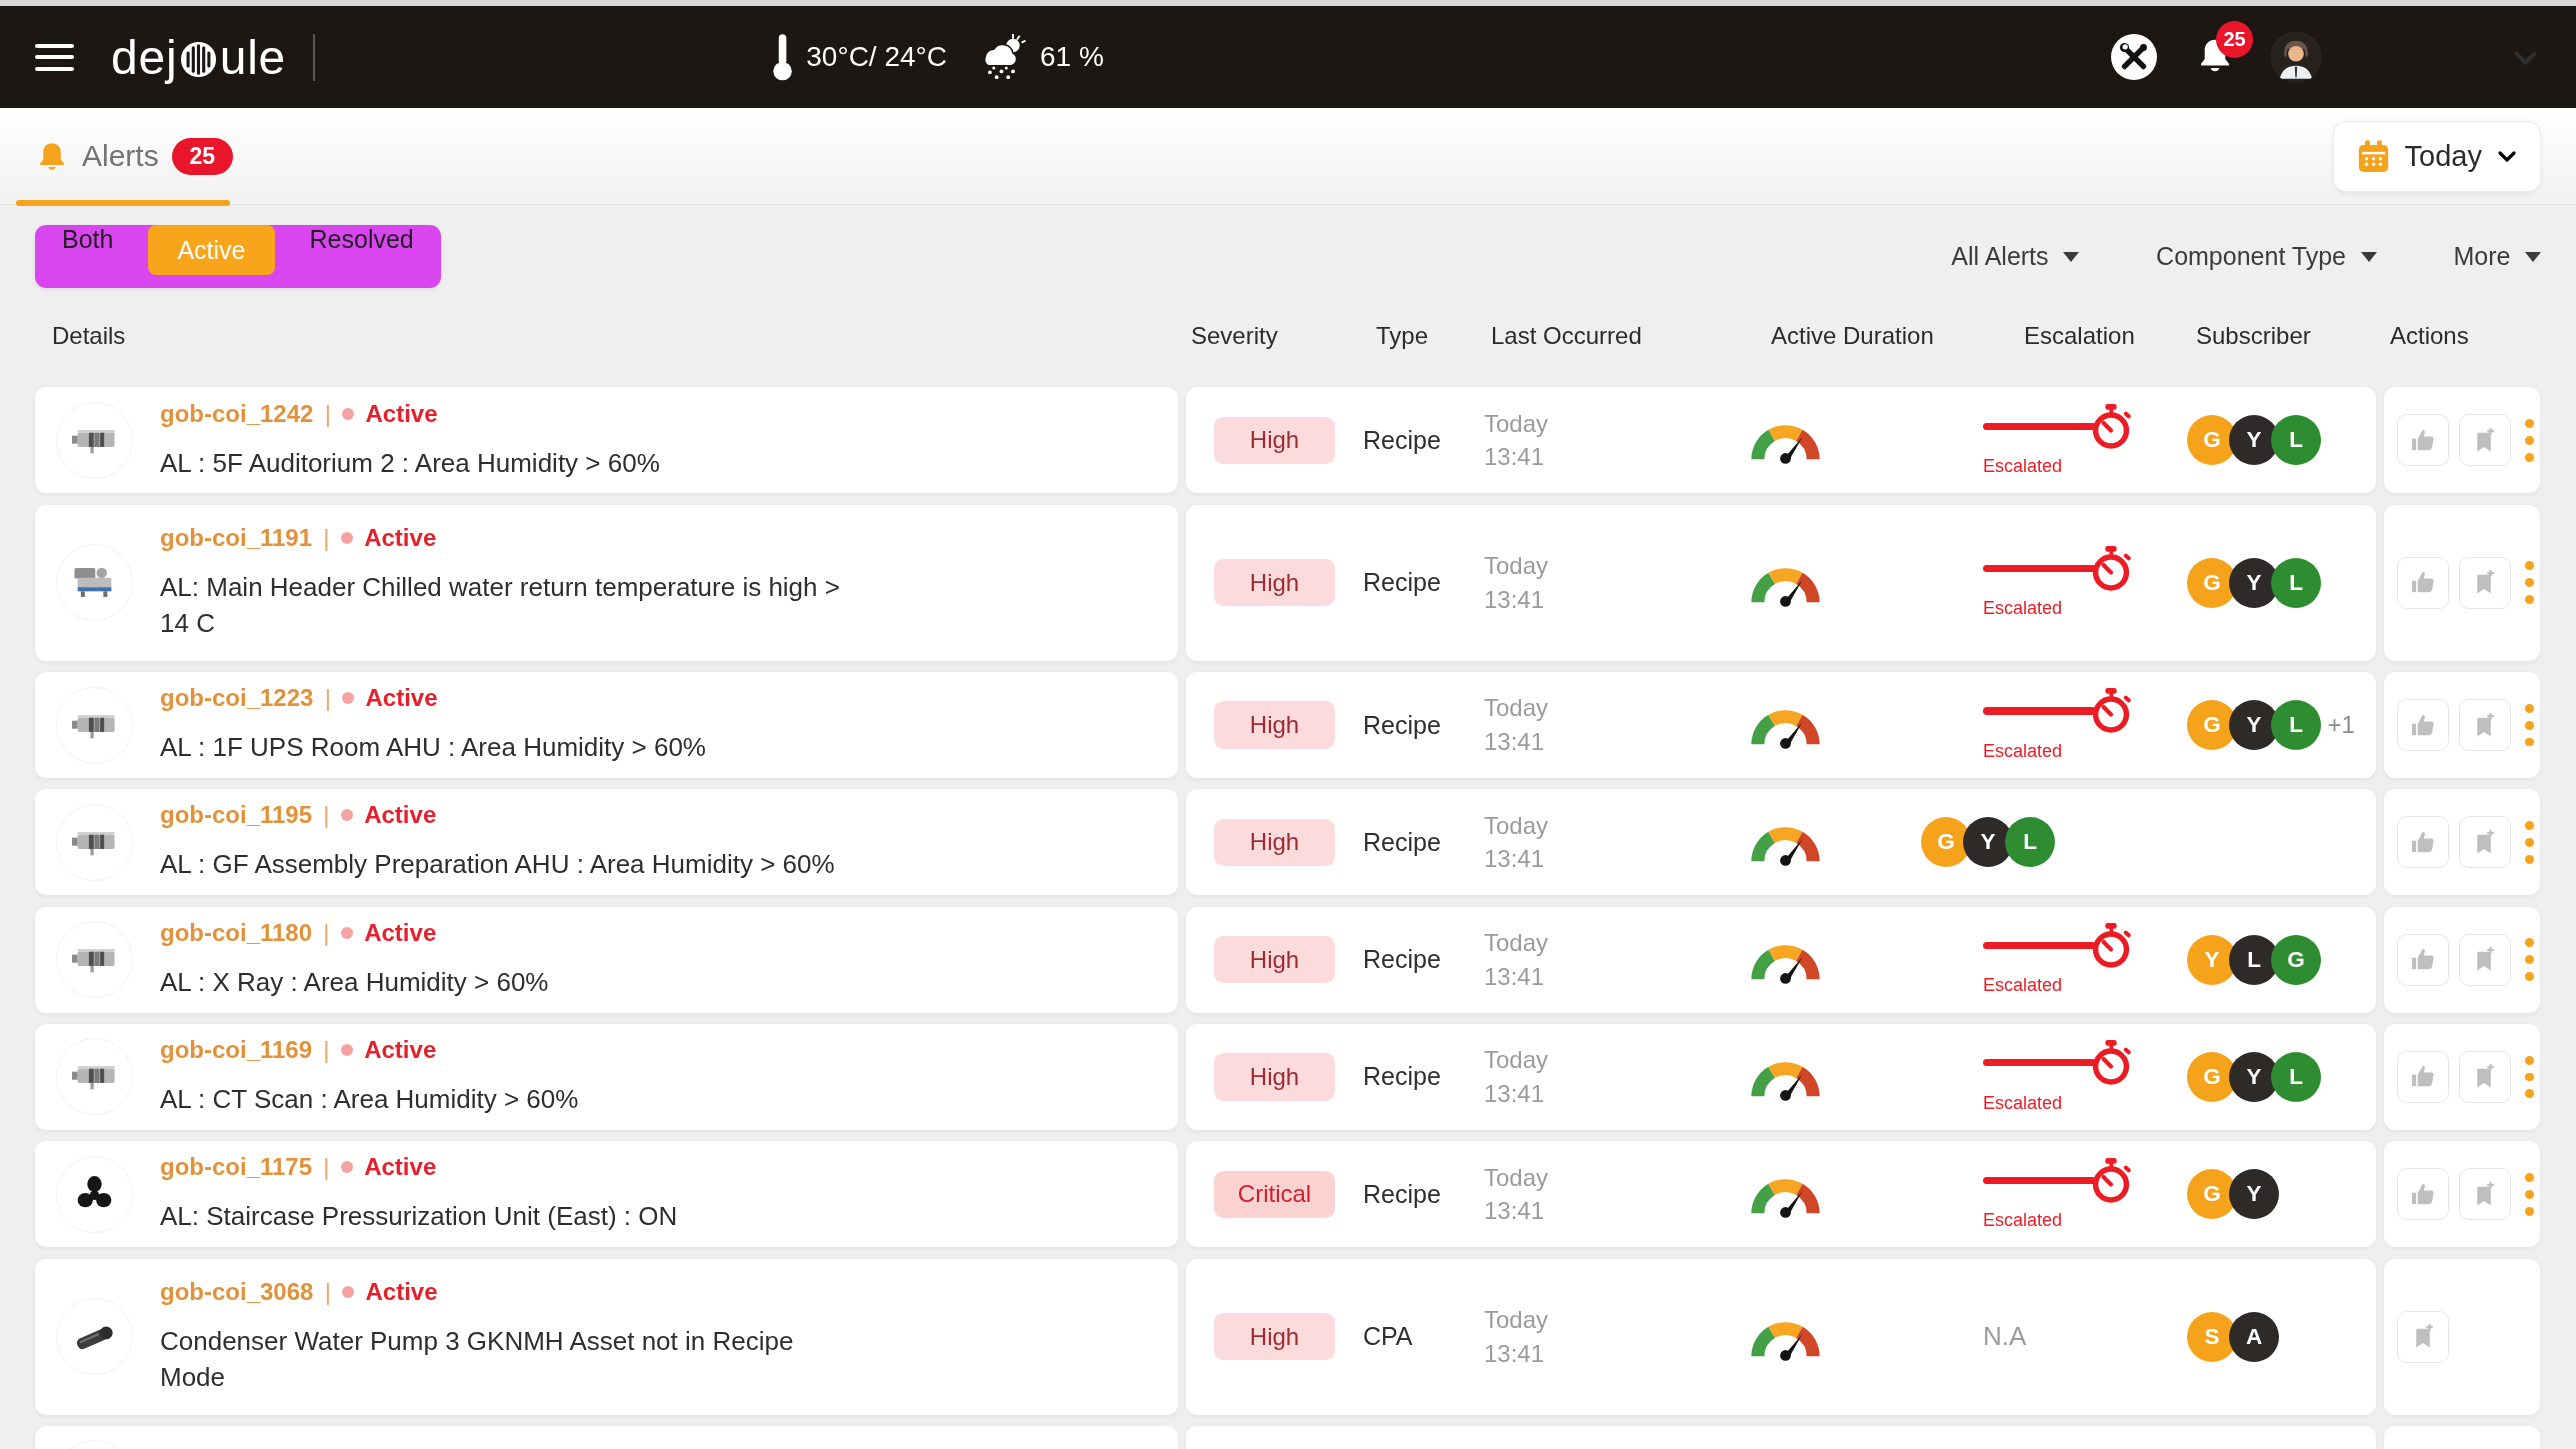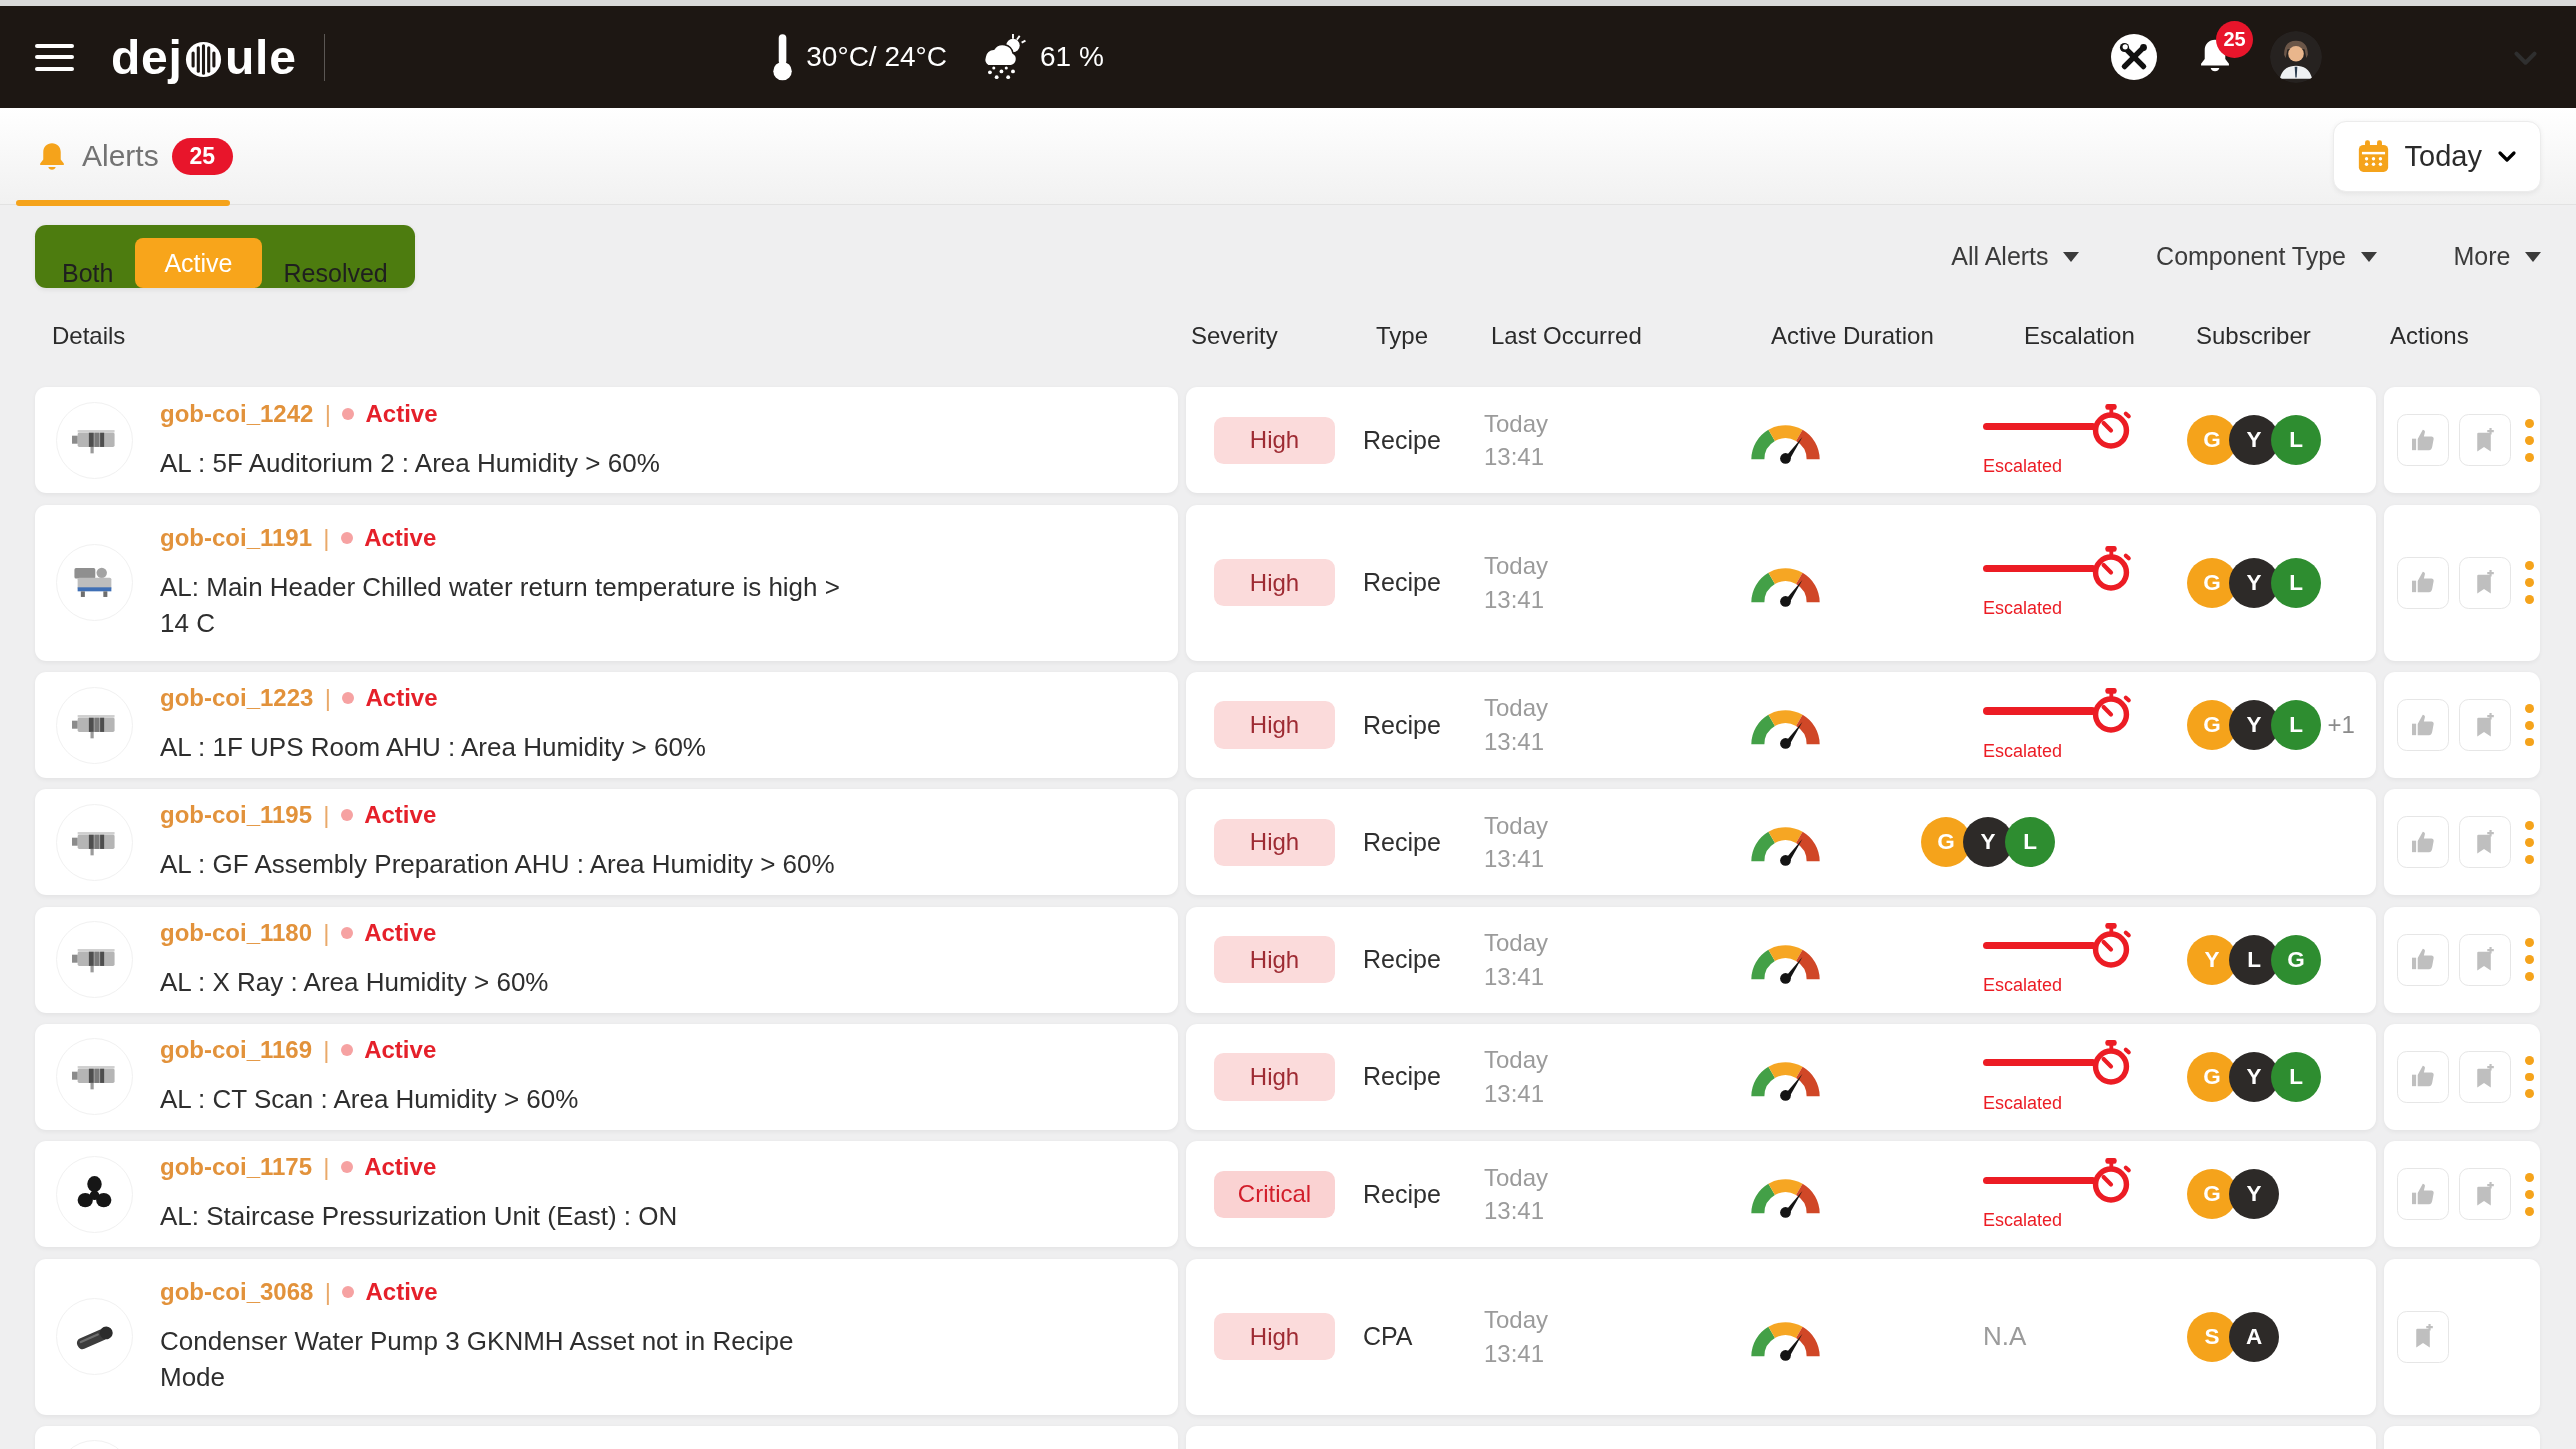--- a/index.html
+++ b/index.html
@@ -6,21 +6,21 @@
   html,body { width:2576px; height:1449px; overflow:hidden;
     font-family:"Liberation Sans", sans-serif; background:#efeff0; color:#2f2f2f; }
 
   
   .top-strip { height:6.4px; background:#d9d9d9; }
 
   
   .appbar { position:relative; height:102px; background:#1d1713; display:flex; align-items:center; padding:0 35px; }
   .hamburger { width:39px; display:flex; flex-direction:column; gap:7.2px; cursor:pointer; }
   .hamburger span { display:block; height:4px; background:#fff; border-radius:2.4px; }
-  .logo { display:flex; align-items:center; margin-left:37px; color:#fff; font-size:48px; font-weight:700; letter-spacing:0.8px; }
+  .logo { display:flex; align-items:center; margin-left:37px; color:#fff; font-size:48px; font-weight:400; letter-spacing:0.8px; }
   .logo svg { width:39px; height:39px; margin:4.8px 1.6px 0; }
   .appbar-divider { width:1.6px; height:47px; background:rgba(255,255,255,.28); margin-left:27px; }
   .weather-group { position:absolute; left:769px; display:flex; align-items:center; color:#fff; font-size:28px; }
   .weather-group svg { flex:0 0 auto; }
   .temp-text { margin-left:11.3px; }
   .hum-text { margin-left:13px; }
   .w-icon { margin-left:27px; }
   .appbar-right { margin-left:auto; display:flex; align-items:center; }
   .tools-ic { width:48px; height:48px; }
   .bell-wrap { position:relative; margin-left:37px; }
@@ -36,21 +36,21 @@
   .alerts-label { font-size:30px; color:#737373; font-weight:400; }
   .alerts-badge { min-width:61px; height:37px; padding:0 11.3px; background:#e8152b; border-radius:19.3px; color:#fff; font-size:23px; font-weight:700; display:flex; align-items:center; justify-content:center; }
   .tab-underline { position:absolute; left:16px; bottom:-1.6px; width:214px; height:6.4px; background:#f5a31b; border-radius:3.2px; }
   .today-btn { margin-left:auto; display:flex; align-items:center; gap:13px; background:#fff; border:0.8px solid #ececec; box-shadow:0 1.6px 4.8px rgba(0,0,0,.06); border-radius:13px; height:71px; padding:0 21px; cursor:pointer; }
   .today-btn svg.cal { width:37px; height:37px; }
   .today-label { font-size:29px; color:#2b2b2b; }
   .today-btn svg.chv { width:24px; height:24px; stroke:#2b2b2b; }
 
   
   .filterbar { height:90px; display:flex; align-items:center; padding:0 35px; margin-top:6.4px; }
-  .segmented { display:flex; align-items:flex-end; background:#4d7c0f; border-radius:11.3px; box-shadow:0 1.6px 4.8px rgba(0,0,0,.07); height:63px; padding:0 27px; gap:22px; }
+  .segmented { display:flex; align-items:flex-start; background:#d946ef; border-radius:11.3px; box-shadow:0 1.6px 4.8px rgba(0,0,0,.07); height:63px; padding:0 27px; gap:35px; }
   .seg-btn { font-size:25px; color:#1f1f1f; background:none; border:none; font-family:inherit; cursor:pointer; }
   .seg-btn.selected { background:#f8a51b; color:#fff; border-radius:8px; padding:10.5px 29px; }
   .dropdowns { margin-left:auto; display:flex; align-items:center; gap:77px; }
   .dd { display:flex; align-items:center; gap:14.5px; cursor:pointer; }
   .dd-label { font-size:25px; color:#3b3b3b; }
   .caret { width:0; height:0; border-left:8.9px solid transparent; border-right:8.9px solid transparent; border-top:10.5px solid #3b3b3b; }
 
   
   .thead { position:relative; margin:0 35px; height:68px; }
   .thead span { position:absolute; top:50%; transform:translateY(-50%); font-size:24px; color:#2b2b2b; white-space:nowrap; }

